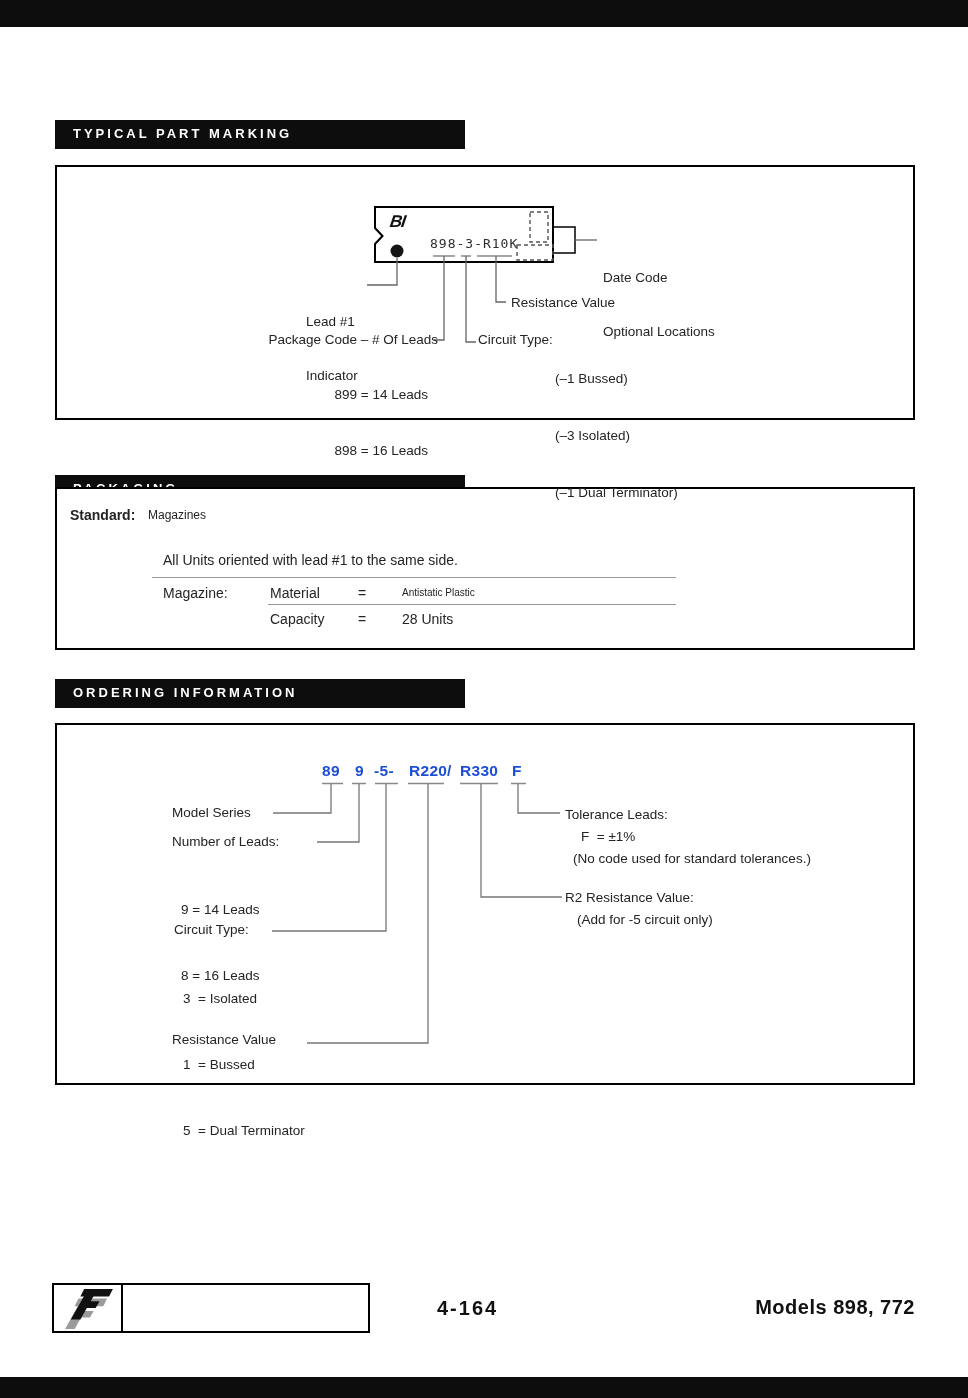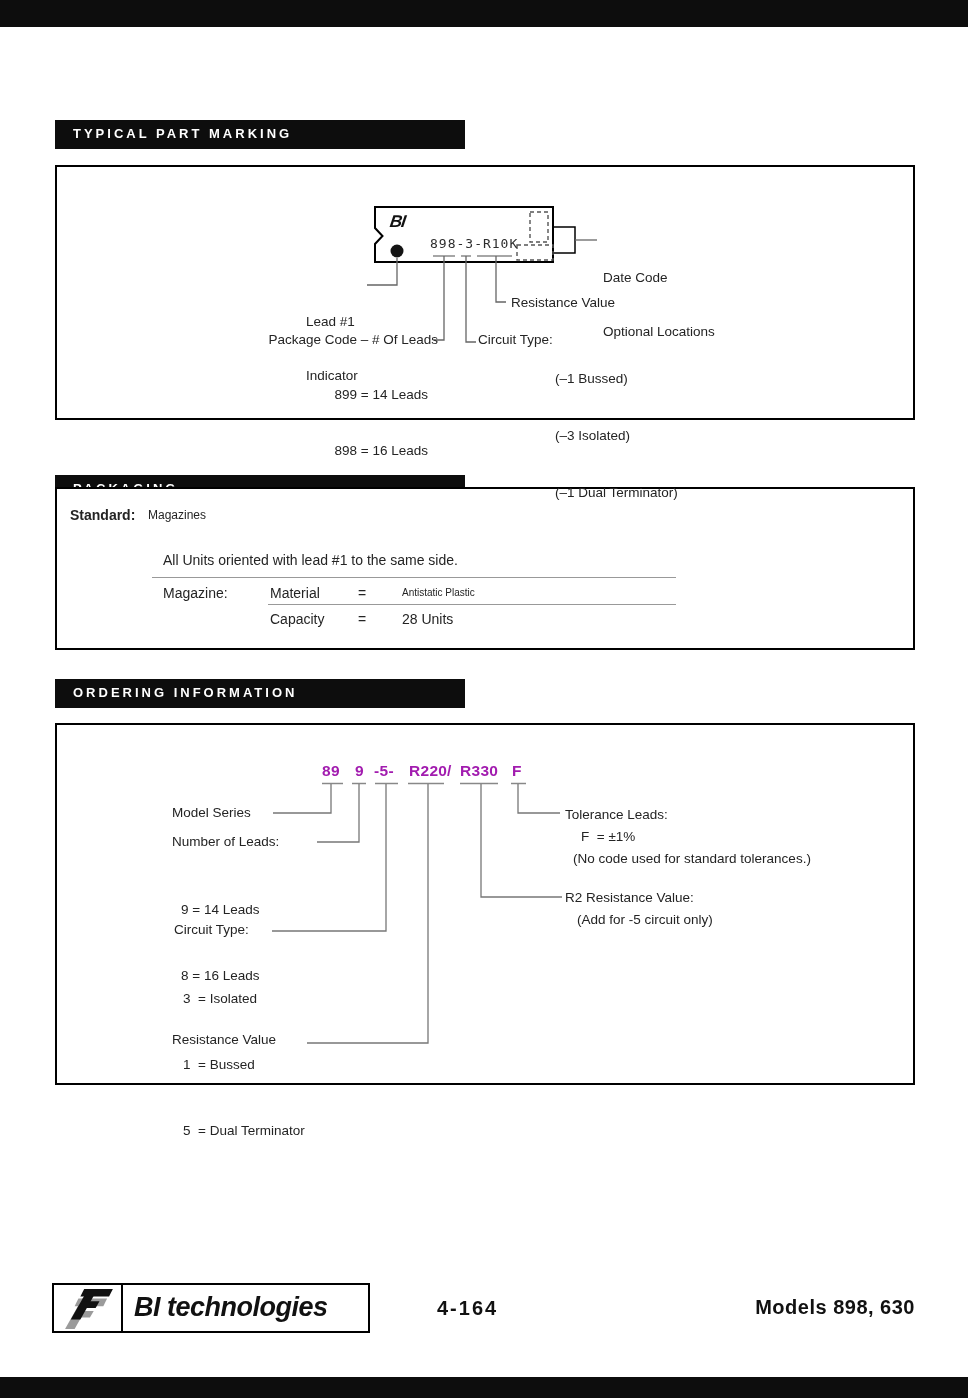--- a/index.html
+++ b/index.html
@@ -11,21 +11,21 @@
            line-height:28px;padding-left:18px;box-sizing:border-box;}
   .box{position:absolute;border:2px solid #000;background:#fff;box-sizing:border-box;}
   .overlay{position:absolute;left:0;top:0;pointer-events:none;}
   .lbl{position:absolute;font-size:13.5px;line-height:18.5px;color:#242424;white-space:pre;}
   .rt{text-align:right;}
   .b{font-weight:bold;}
   .marking{position:absolute;font-family:"DejaVu Sans Mono",monospace;font-size:13px;
            letter-spacing:1px;color:#2d2d2d;}
   .bilogo{position:absolute;font-style:italic;font-weight:bold;font-size:17px;color:#111;
           transform:skewX(-8deg);letter-spacing:-1px;}
-  .code{position:absolute;font-weight:bold;font-size:15.5px;color:#a21caf;letter-spacing:0.3px;}
+  .code{position:absolute;font-weight:bold;font-size:15.5px;color:#1d4ed8;letter-spacing:0.3px;}
   .ftext{position:absolute;font-weight:bold;color:#111;}
   .logo-type{font-style:italic;font-weight:bold;font-size:27px;letter-spacing:-0.5px;}
 </style>
 </head>
 <body>
 
 <div class="page">
 
   <div class="edgebar" style="top:0;height:27px;"></div>
   <div class="edgebar" style="top:1377px;height:21px;"></div>
@@ -159,17 +159,16 @@
       <path d="M24 12 L34 12 L16 44 L6 44 Z"></path>
       <path d="M20 12 L50 12 L46 20 L16 20 Z"></path>
       <path d="M19 25 L36 25 L32 32 L15 32 Z"></path>
     </g>
     <g fill="#111">
       <path d="M30 2 L40 2 L22 34 L12 34 Z"></path>
       <path d="M26 2 L56 2 L52 10 L22 10 Z"></path>
       <path d="M25 15 L42 15 L38 22 L21 22 Z"></path>
     </g>
   </svg>
-  <div class="ftext logo-type" style="left:134px;top:1292px;">BI technologies</div>
   <div class="ftext" style="left:437px;top:1297px;font-size:20px;letter-spacing:2px;">4-164</div>
-  <div class="ftext rt" style="left:700px;top:1296px;width:215px;font-size:20px;letter-spacing:0.5px;text-align:right;">Models 898, 630</div>
+  <div class="ftext rt" style="left:700px;top:1296px;width:215px;font-size:20px;letter-spacing:0.5px;text-align:right;">Models 898, 772</div>
 
 </div>
 
 </body></html>

